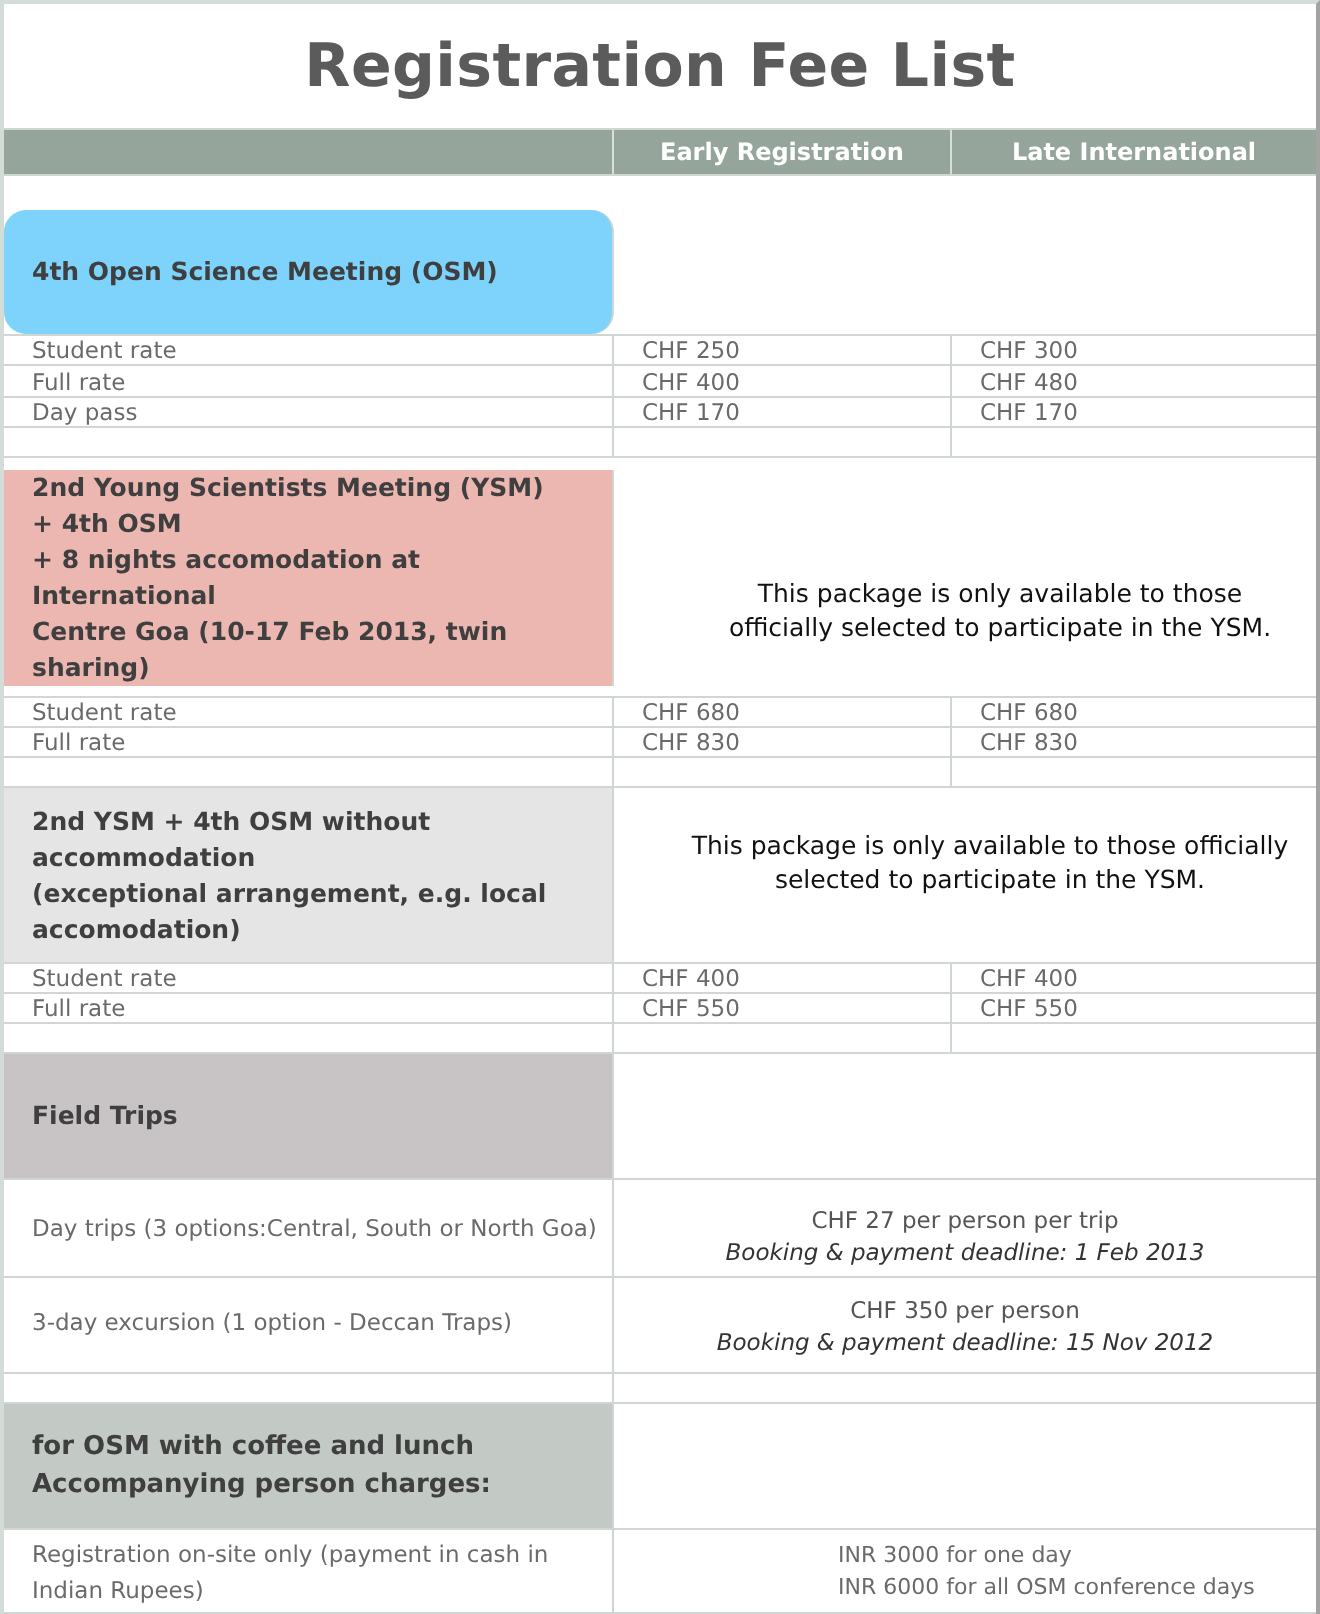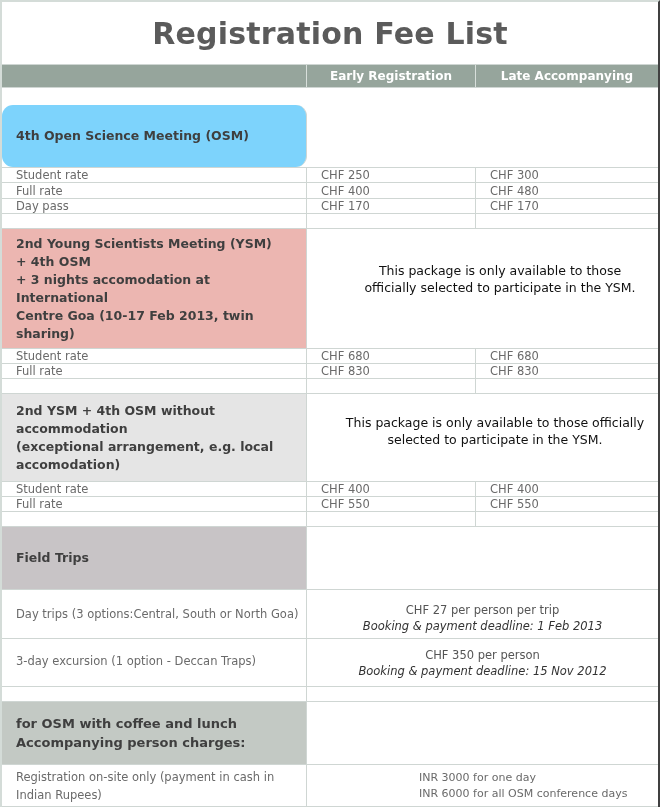--- a/index.html
+++ b/index.html
@@ -1,17 +1,17 @@
 <!DOCTYPE html>
 <html><head>
 <meta charset="utf-8">
 <style>
   html, body { margin:0; padding:0; background:#ffffff; }
   body { width:660px; height:807px; overflow:hidden; font-family:"DejaVu Sans", sans-serif; color:#595959; }
-  .page { position:relative; width:660px; height:807px; box-sizing:border-box; border-left:2px solid #d4dcd8; border-right:2px solid #404040; border-top:2px solid #d4dcd8; }
+  .page { position:relative; width:660px; height:807px; box-sizing:border-box; border-left:2px solid #d4dcd8; border-right:2px solid #a3a3a3; border-top:2px solid #d4dcd8; }
   .row { position:absolute; left:0; width:656px; display:flex; box-sizing:border-box; border-bottom:1px solid #cfd6d3; }
   .c1 { width:305px; box-sizing:border-box; border-right:1px solid #cfd6d3; }
   .c2 { width:169px; box-sizing:border-box; border-right:1px solid #cfd6d3; }
   .c3 { flex:1; }
   .c23 { flex:1; }
   .title { position:absolute; top:0; left:0; width:656px; height:62px; display:flex; align-items:center; justify-content:center; font-size:30px; font-weight:bold; color:#5b5b5b; letter-spacing:0.2px; }
   .hdr { background:#96a59c; color:#ffffff; font-size:12px; font-weight:bold; }
   .hdr .c2, .hdr .c3 { display:flex; align-items:center; justify-content:center; }
   .hdr .c1, .hdr .c2 { border-right:1px solid #d8dfdb; }
   .dates { font-size:12.5px; color:#111; }
@@ -29,21 +29,21 @@
 </head>
 <body>
 
 <div class="page">
 
   <div class="title">Registration Fee List</div>
 
   <div class="row hdr" style="top:62px;height:24px;border-top:1px solid #cfd6d3;">
     <div class="c1"></div>
     <div class="c2">Early Registration</div>
-    <div class="c3">Late Accompanying</div>
+    <div class="c3">Late International</div>
   </div>
 
 
   <div class="row sect" style="top:103px;height:63px;">
     <div class="c1" style="background:#7dd3fc;border-radius:11px;">4th Open Science Meeting (OSM)</div>
     <div class="c23"></div>
   </div>
   <div class="row rate" style="top:166px;height:15px;">
     <div class="c1">Student rate</div>
     <div class="c2">CHF 250</div>
@@ -58,25 +58,25 @@
     <div class="c1">Day pass</div>
     <div class="c2">CHF 170</div>
     <div class="c3">CHF 170</div>
   </div>
   <div class="row rate" style="top:212px;height:15px;">
     <div class="c1"></div>
       <div class="c2"></div>
       <div class="c3"></div>
   </div>
 
-  <div class="row sect" style="top:227px;height:120px;">
+  <div class="row sect" style="top:227px;height:120px;align-items:center;">
     <div class="c1" style="background:#ecb6b1;flex-direction:column;align-items:flex-start;justify-content:center;">
       <div>2nd Young Scientists Meeting (YSM)</div>
       <div>+  4th OSM</div>
-      <div>+ 3 nights accomodation at International</div>
+      <div>+ 8 nights accomodation at International</div>
       <div>Centre Goa  (10-17 Feb 2013, twin sharing)</div>
     </div>
     <div class="c23" style="align-items:flex-start;padding-top:33px;padding-left:30px;">This package is only available to those officially selected to participate in the YSM.</div>
   </div>
   <div class="row rate" style="top:347px;height:15px;">
     <div class="c1">Student rate</div>
     <div class="c2">CHF 680</div>
     <div class="c3">CHF 680</div>
   </div>
   <div class="row rate" style="top:362px;height:15px;">

